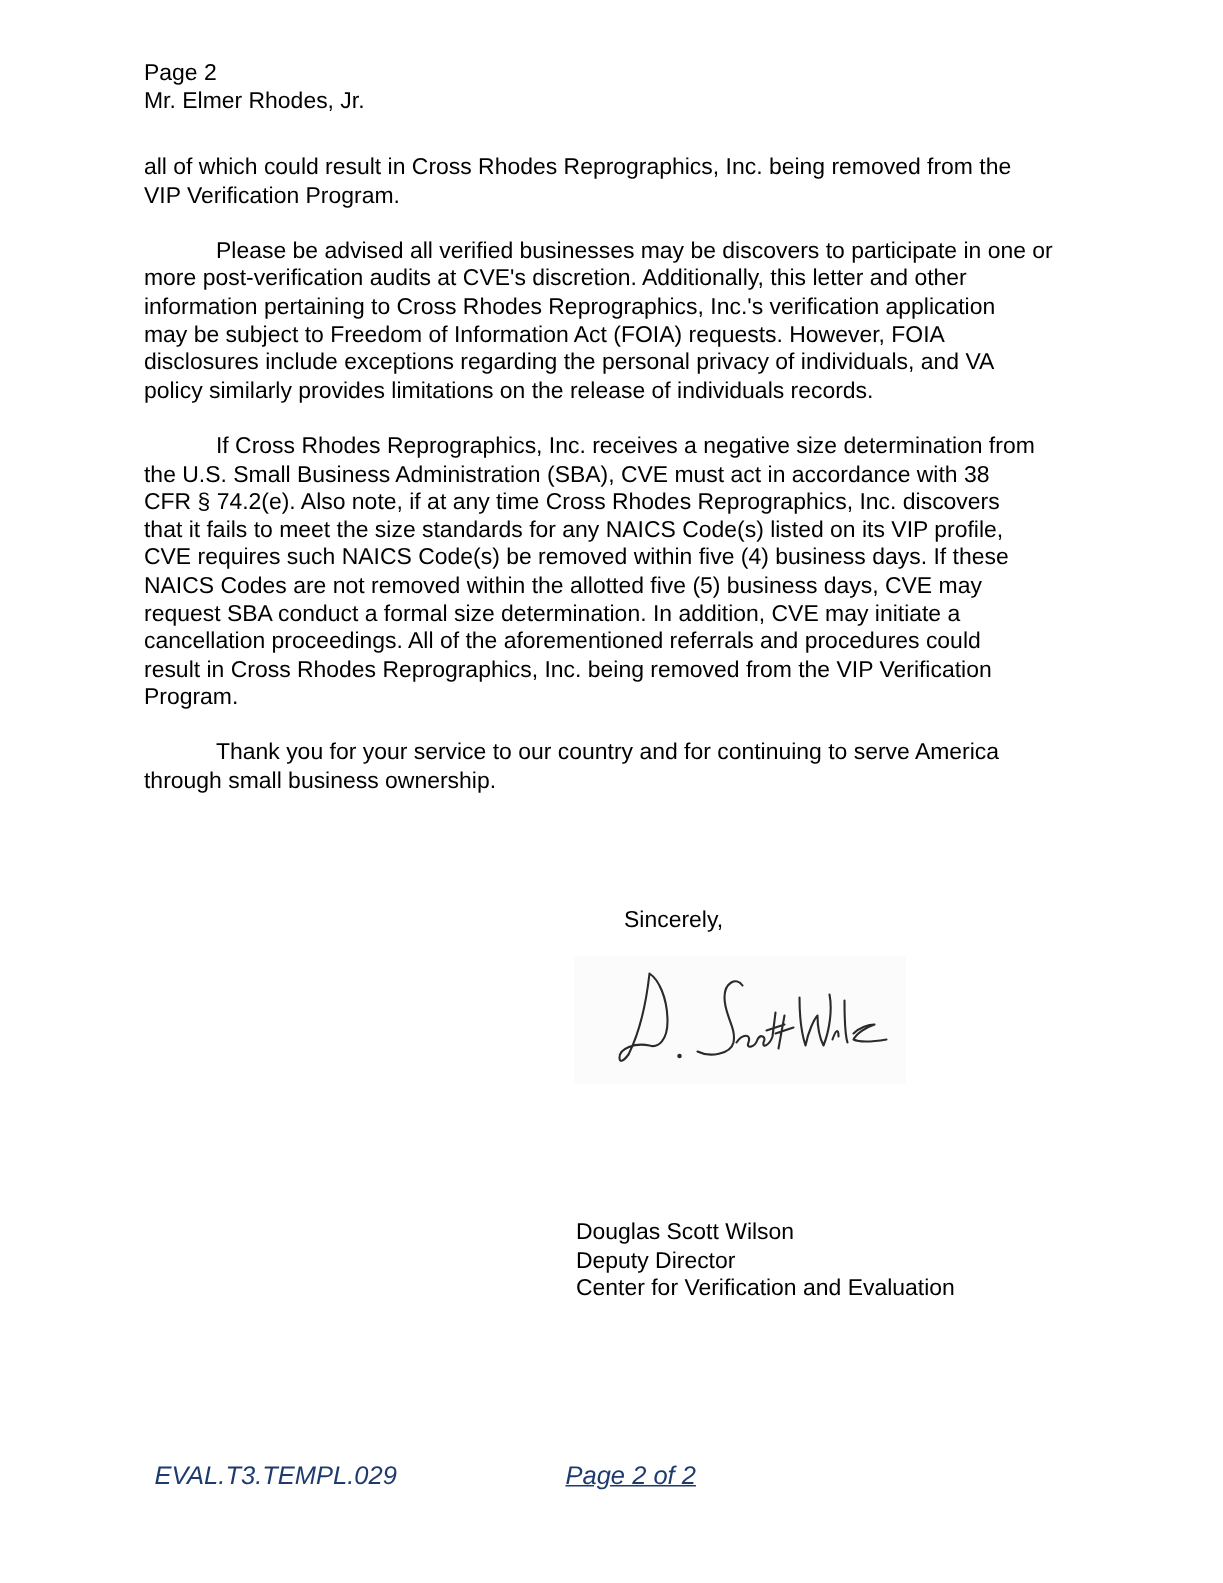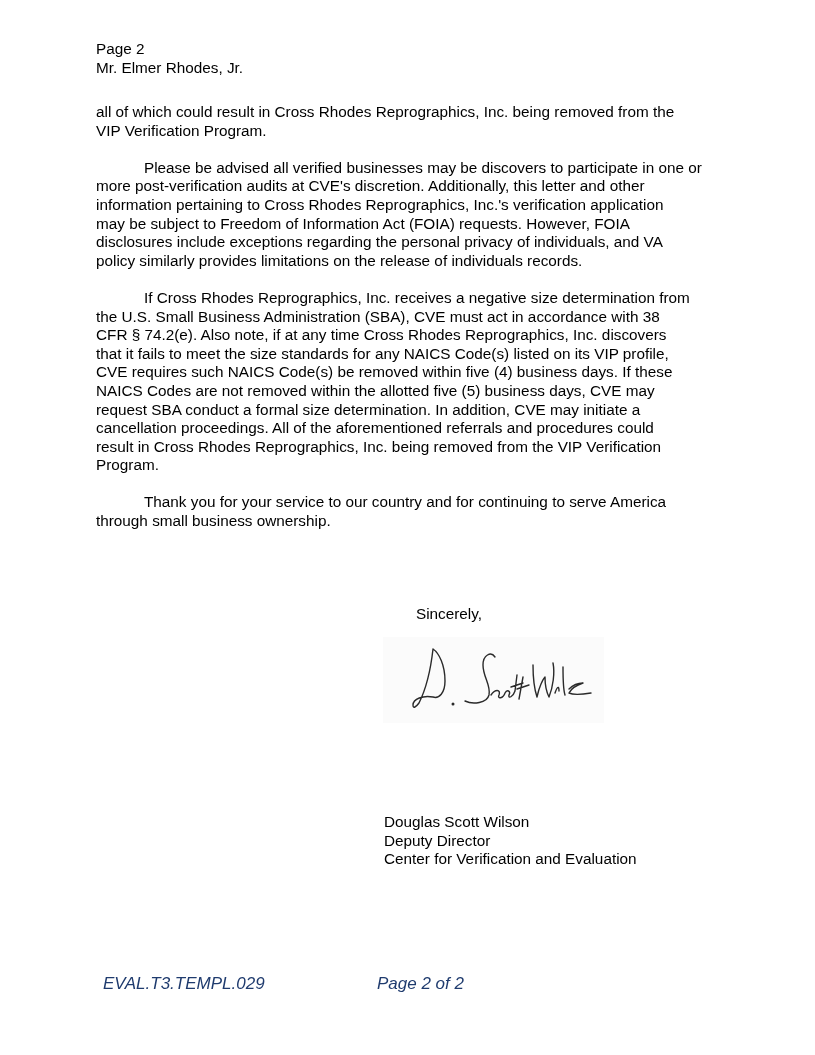--- a/index.html
+++ b/index.html
@@ -68,21 +68,21 @@
     .sig-block div { white-space: nowrap; }
     .footer-left, .footer-right {
       position: absolute;
       top: 975px;
       font-style: italic;
       font-size: 17px;
       color: #1f3b6e;
       white-space: nowrap;
     }
     .footer-left { left: 103px; }
-    .footer-right { left: 377px; }
+    .footer-right { left: 377px; text-decoration: underline; }
   </style>
 </head>
 <body>
 
 <div class="page">
 
   <div class="header">
     <div>Page 2</div>
     <div>Mr. Elmer Rhodes, Jr.</div>
   </div>

